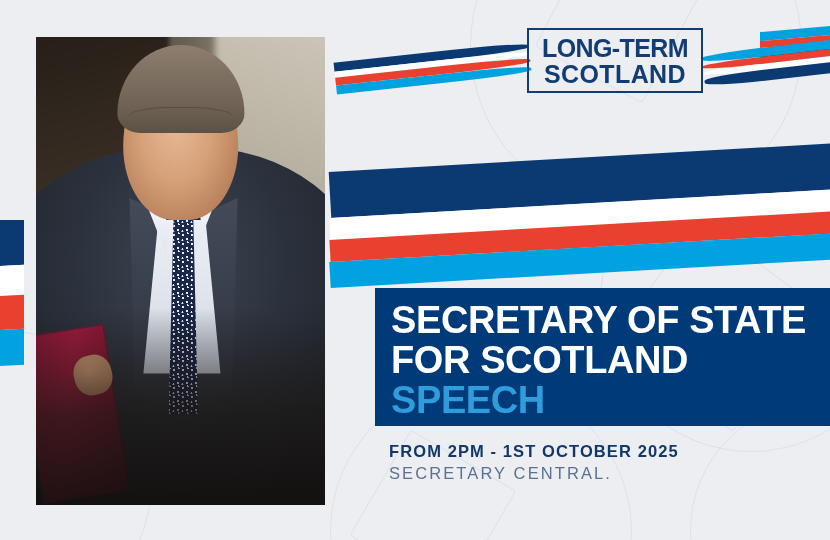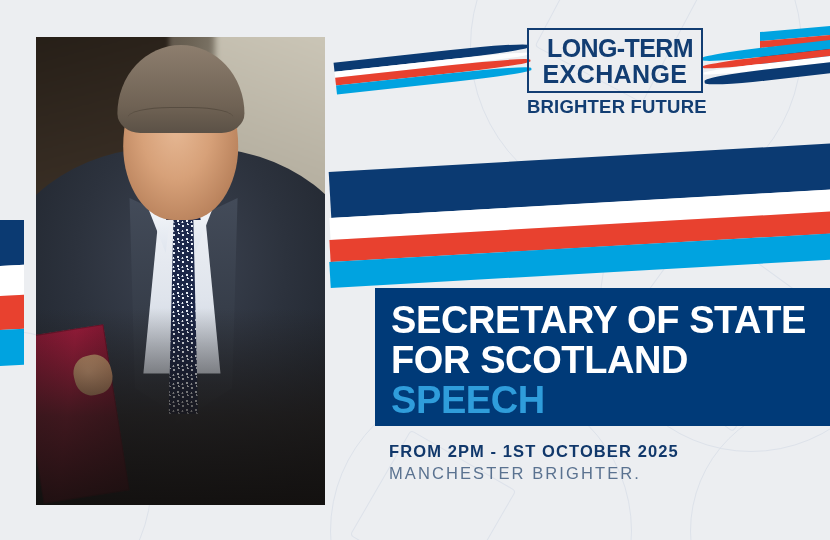--- a/index.html
+++ b/index.html
@@ -315,21 +315,20 @@
     padding: 6px 8px 4px;
     background: transparent;
   }
   .logo .logo-l1 {
     color: #123d72;
     font-weight: 700;
     font-size: 25px;
     line-height: 25px;
     letter-spacing: -0.6px;
     white-space: nowrap;
-    text-align: right;
   }
   .logo .logo-l2 {
     color: #123d72;
     font-weight: 700;
     font-size: 25px;
     line-height: 26px;
     letter-spacing: 0.4px;
     white-space: nowrap;
   }
   .logo .logo-for {
@@ -434,24 +433,23 @@
 
   <div class="panel"></div>
   <div class="headline" style="left:391px; top:300px;">
     <div>SECRETARY OF STATE</div>
     <div>FOR SCOTLAND</div>
     <div class="hl-accent">SPEECH</div>
   </div>
 
   <div class="details">
     <div class="det-strong">FROM 2PM - 1ST OCTOBER 2025</div>
-    <div class="det-line">MANCHESTER BRIGHTER.</div>
+    <div class="det-line">SECRETARY CENTRAL.</div>
   </div>
 
   <div class="logo">
     <div class="logo-box">
       <div class="logo-l1">LONG-TERM</div>
-      <div class="logo-l2">EXCHANGE</div>
+      <div class="logo-l2">SCOTLAND</div>
     </div>
-    <div class="logo-l4">BRIGHTER FUTURE</div>
   </div>
 
 </div>
 
 </body></html>

